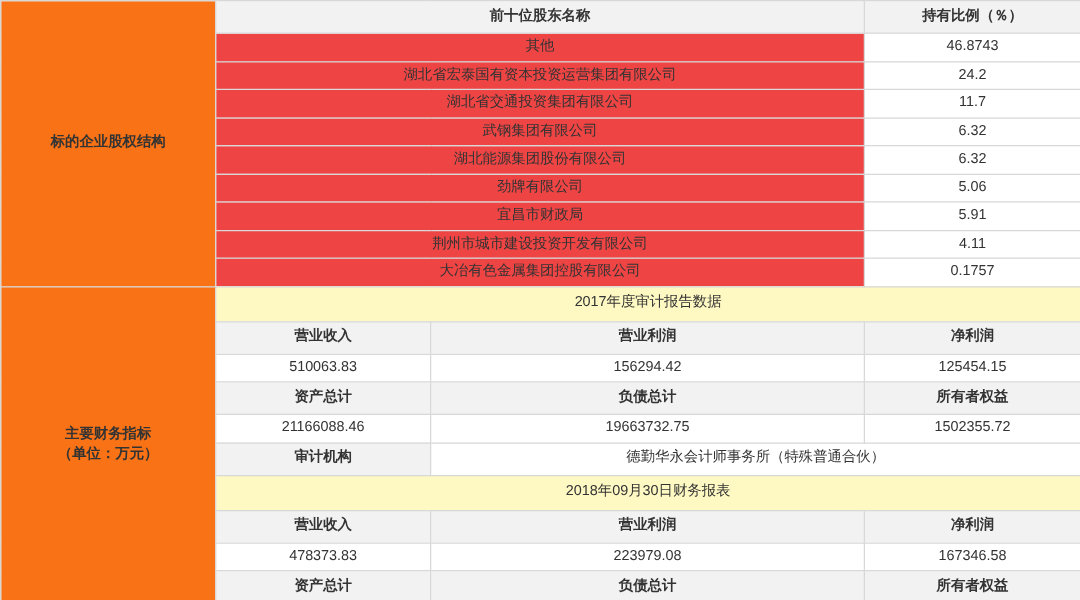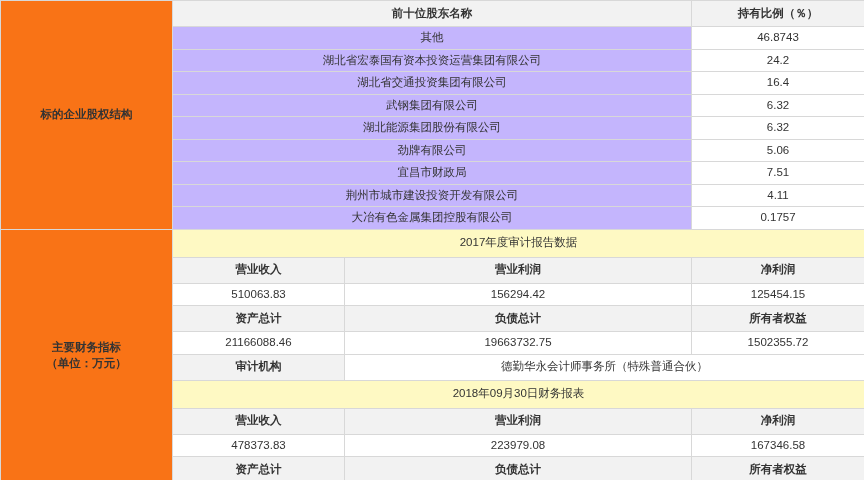--- a/index.html
+++ b/index.html
@@ -53,21 +53,21 @@
     font-weight: normal;
     color: #3a3a3a;
     height: 28px;
     font-size: 12px;
   }
   td.val {
     background: #ffffff;
     height: 21px;
   }
   td.name {
-    background: #c4b5fd;
+    background: #ef4444;
     height: 21px;
   }
   .right-edge { border-right: none; }
   .top-edge { border-top: none; }
   .sec-divider td { border-top: 1px solid #d8d8d8; }
 </style>
 </head>
 <body>
 
 <div id="page">
@@ -90,37 +90,37 @@
       <tr>
         <td class="name" colspan="2">其他</td>
         <td class="val right-edge">46.8743</td>
       </tr>
       <tr>
         <td class="name" colspan="2">湖北省宏泰国有资本投资运营集团有限公司</td>
         <td class="val right-edge">24.2</td>
       </tr>
       <tr>
         <td class="name" colspan="2">湖北省交通投资集团有限公司</td>
-        <td class="val right-edge">16.4</td>
+        <td class="val right-edge">11.7</td>
       </tr>
       <tr>
         <td class="name" colspan="2">武钢集团有限公司</td>
         <td class="val right-edge">6.32</td>
       </tr>
       <tr>
         <td class="name" colspan="2">湖北能源集团股份有限公司</td>
         <td class="val right-edge">6.32</td>
       </tr>
       <tr>
         <td class="name" colspan="2">劲牌有限公司</td>
         <td class="val right-edge">5.06</td>
       </tr>
       <tr>
         <td class="name" colspan="2">宜昌市财政局</td>
-        <td class="val right-edge">7.51</td>
+        <td class="val right-edge">5.91</td>
       </tr>
       <tr>
         <td class="name" colspan="2">荆州市城市建设投资开发有限公司</td>
         <td class="val right-edge">4.11</td>
       </tr>
       <tr>
         <td class="name" colspan="2">大冶有色金属集团控股有限公司</td>
         <td class="val right-edge">0.1757</td>
       </tr>
 

